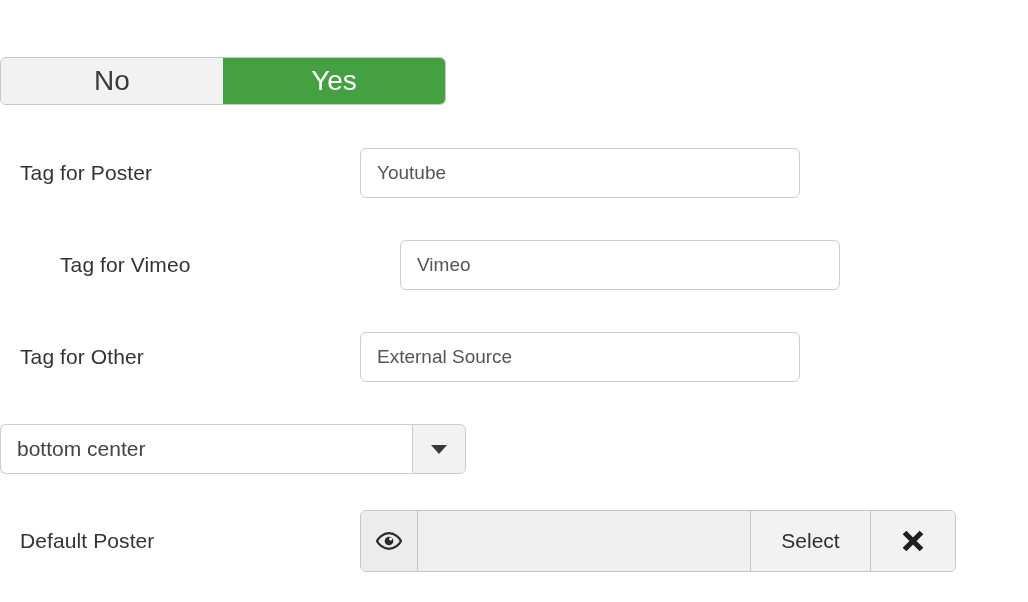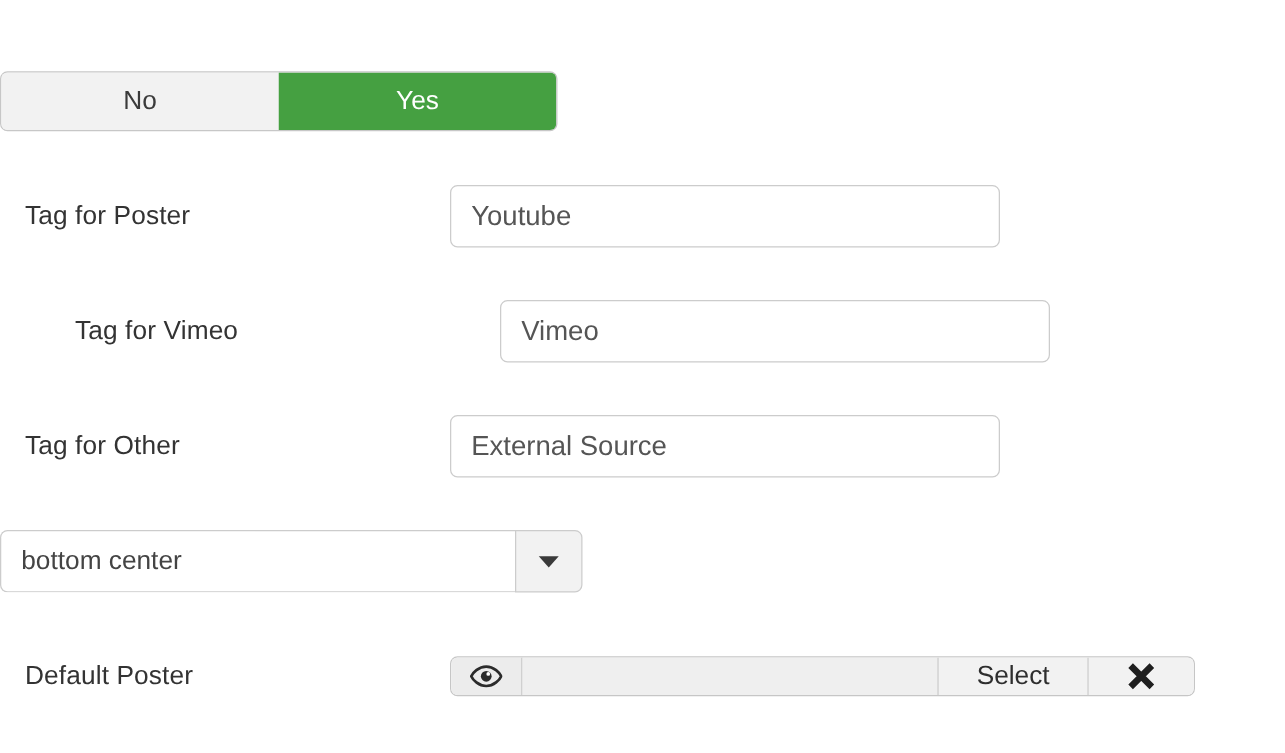--- a/index.html
+++ b/index.html
@@ -57,21 +57,21 @@
     border-radius: 6px;
     overflow: hidden;
     box-sizing: border-box;
     background: #f2f2f2;
   }
   .toggle-btn {
     flex: 1;
     display: flex;
     align-items: center;
     justify-content: center;
-    font-size: 21px;
+    font-size: 28px;
     cursor: pointer;
     user-select: none;
     background: #f2f2f2;
     color: #3b3b3b;
     border: 0;
     font-family: inherit;
   }
   .toggle-btn.is-active {
     background: #45a041;
     color: #ffffff;
@@ -79,21 +79,21 @@
 
   
   .text-input {
     width: 440px;
     height: 50px;
     box-sizing: border-box;
     border: 1px solid #cccccc;
     border-radius: 6px;
     background: #ffffff;
     padding: 0 16px;
-    font-size: 22px;
+    font-size: 19px;
     color: #555555;
     font-family: inherit;
     outline: none;
   }
   .text-input::placeholder { color: #555555; }
 
   
   .select-wrap {
     display: inline-flex;
     align-items: center;
@@ -133,21 +133,21 @@
     height: 0;
     border-left: 8px solid transparent;
     border-right: 8px solid transparent;
     border-top: 9px solid #3a3a3a;
   }
 
   
   .file-picker {
     display: inline-flex;
     align-items: stretch;
-    height: 32px;
+    height: 62px;
     border: 1px solid #c6c6c6;
     border-radius: 6px;
     overflow: hidden;
     box-sizing: border-box;
   }
   .fp-preview {
     width: 56px;
     display: flex;
     align-items: center;
     justify-content: center;

